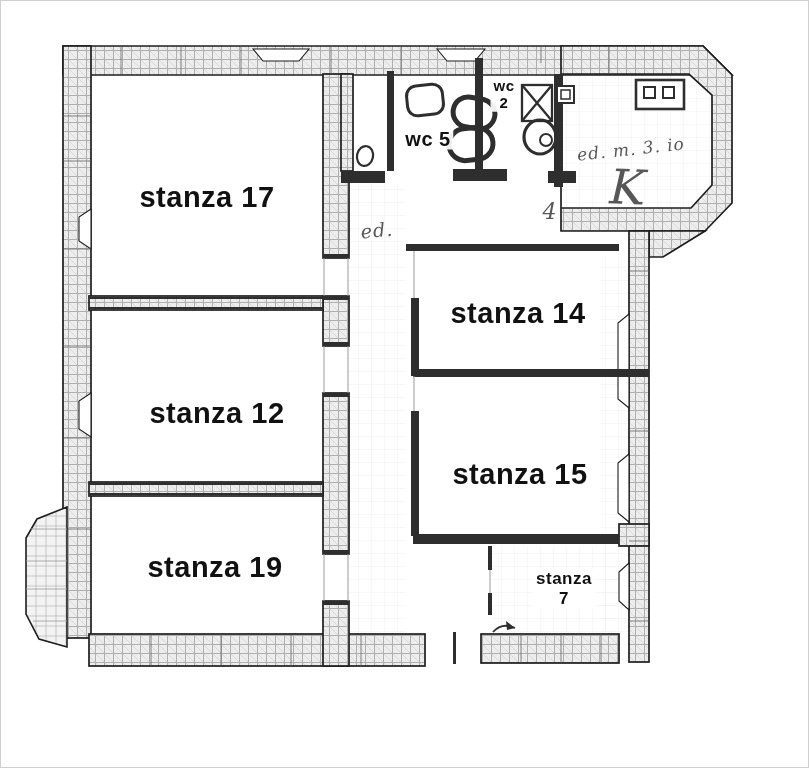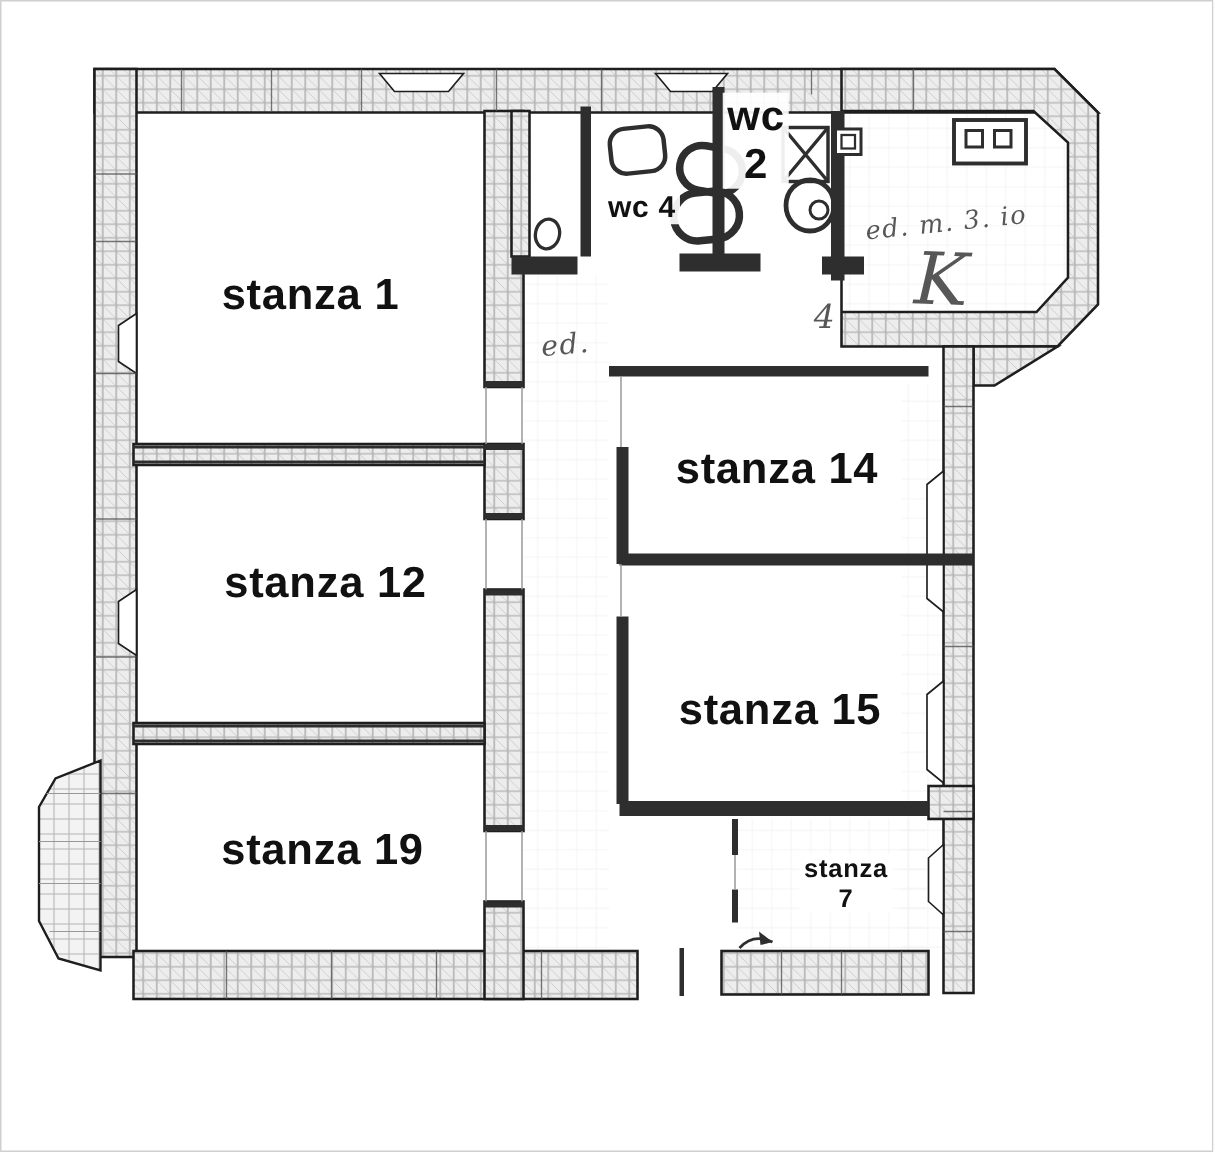--- a/index.html
+++ b/index.html
@@ -171,31 +171,31 @@
         <rect x="556" y="85" width="17" height="17" stroke-width="2" fill="#fff"></rect>
         <rect x="560" y="89" width="9" height="9" stroke-width="1.5"></rect>
       </g>
       <g>
         <path d="M492,631 Q501,621 514,627" stroke-width="1.8"></path>
         <polygon points="514,627 505,620 506,629" fill="#2e2e2e" stroke="none"></polygon>
       </g>
     </g>
   </svg>
 
-  <div class="lbl" style="left:206px;top:196px;font-size:29px;">stanza 1</div>
-  <div class="lbl" style="left:216px;top:388px;font-size:29px;">stanza 12</div>
+  <div class="lbl" style="left:206px;top:196px;font-size:29px;">stanza 17</div>
+  <div class="lbl" style="left:216px;top:412px;font-size:29px;">stanza 12</div>
   <div class="lbl" style="left:214px;top:566px;font-size:29px;">stanza 19</div>
   <div class="lbl" style="left:517px;top:312px;font-size:29px;text-align:center;">stanza 14</div>
   <div class="lbl" style="left:519px;top:473px;font-size:29px;">stanza 15</div>
   <div class="lbl twoline" style="left:563px;top:588px;font-size:17px;">
     <span>stanza</span>
     <span>7</span>
   </div>
-  <div class="lbl" style="left:427px;top:138px;font-size:20px;">wc 4</div>
-  <div class="lbl twoline" style="left:503px;top:93px;font-size:28px;">
+  <div class="lbl" style="left:427px;top:138px;font-size:20px;">wc 5</div>
+  <div class="lbl twoline" style="left:503px;top:93px;font-size:15px;">
     <span>wc</span>
     <span>2</span>
   </div>
 
   <div class="lbl hand" style="left:376px;top:230px;font-size:19px;transform:translate(-50%,-50%) rotate(-5deg);">ed.</div>
   <div class="lbl hand" style="left:630px;top:149px;font-size:17px;transform:translate(-50%,-50%) rotate(-6deg);">ed. m. 3. io</div>
   <div class="lbl hand" style="left:627px;top:186px;font-size:48px;transform:translate(-50%,-50%) rotate(2deg);">K</div>
   <div class="lbl hand" style="left:549px;top:211px;font-size:22px;">4</div>
 
 </div>

